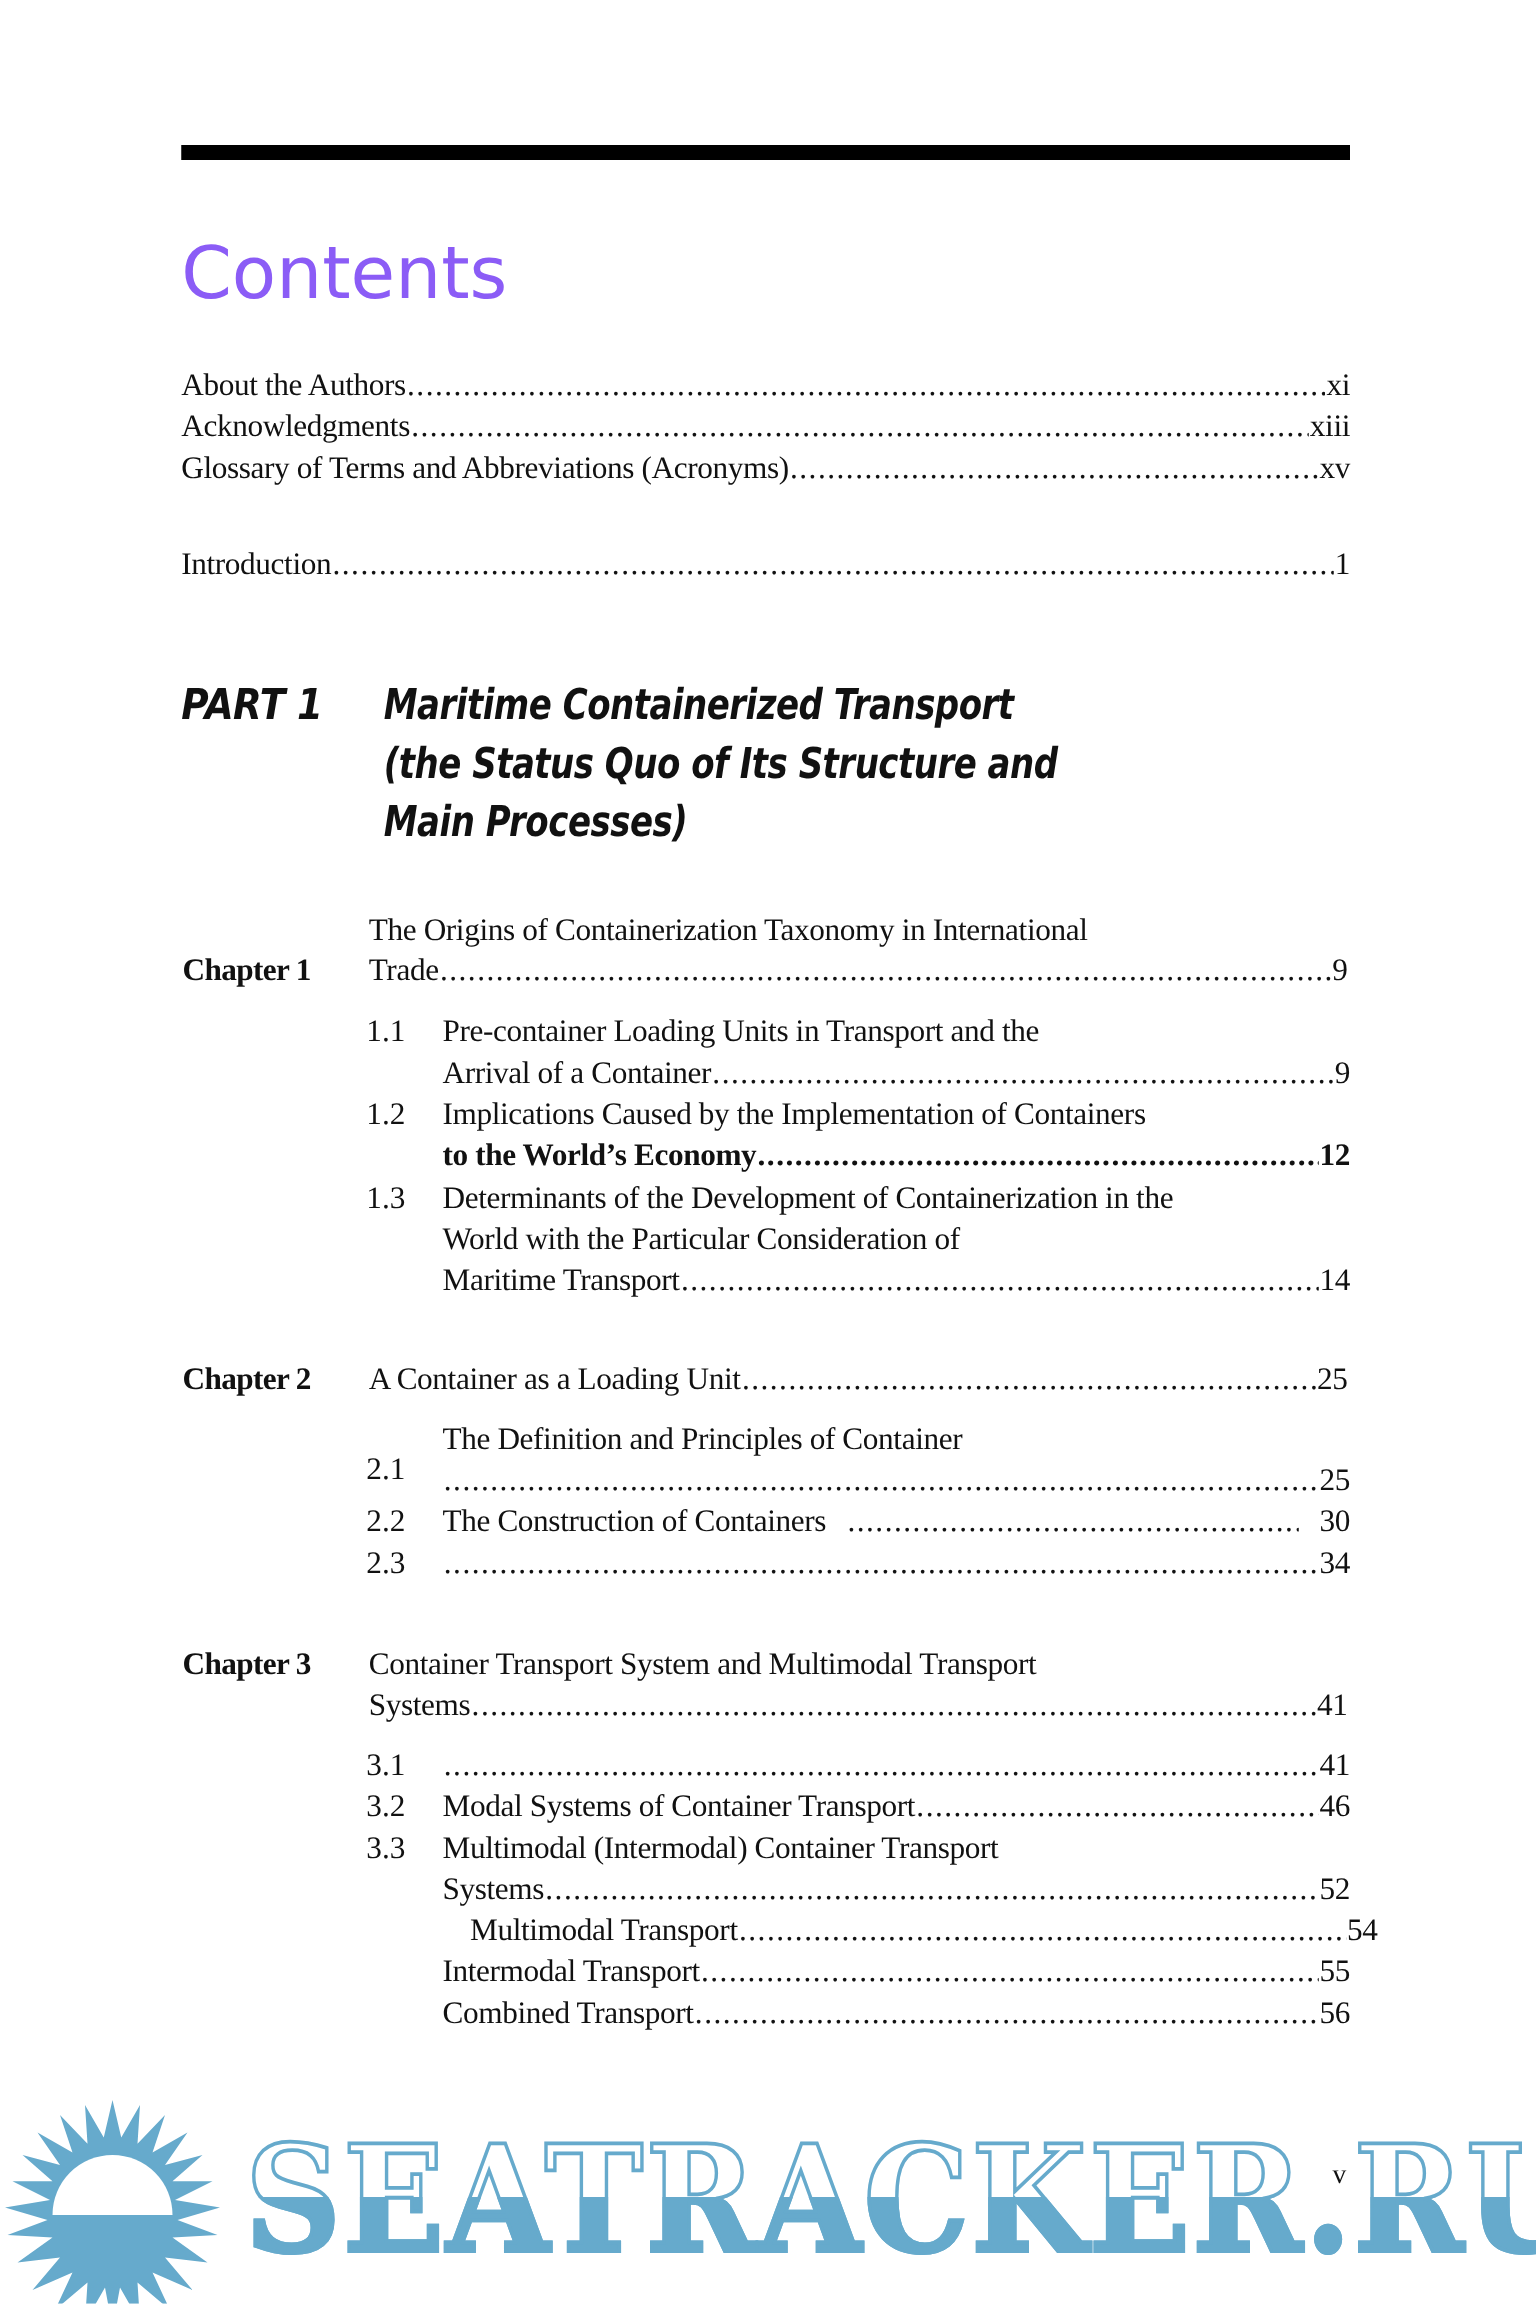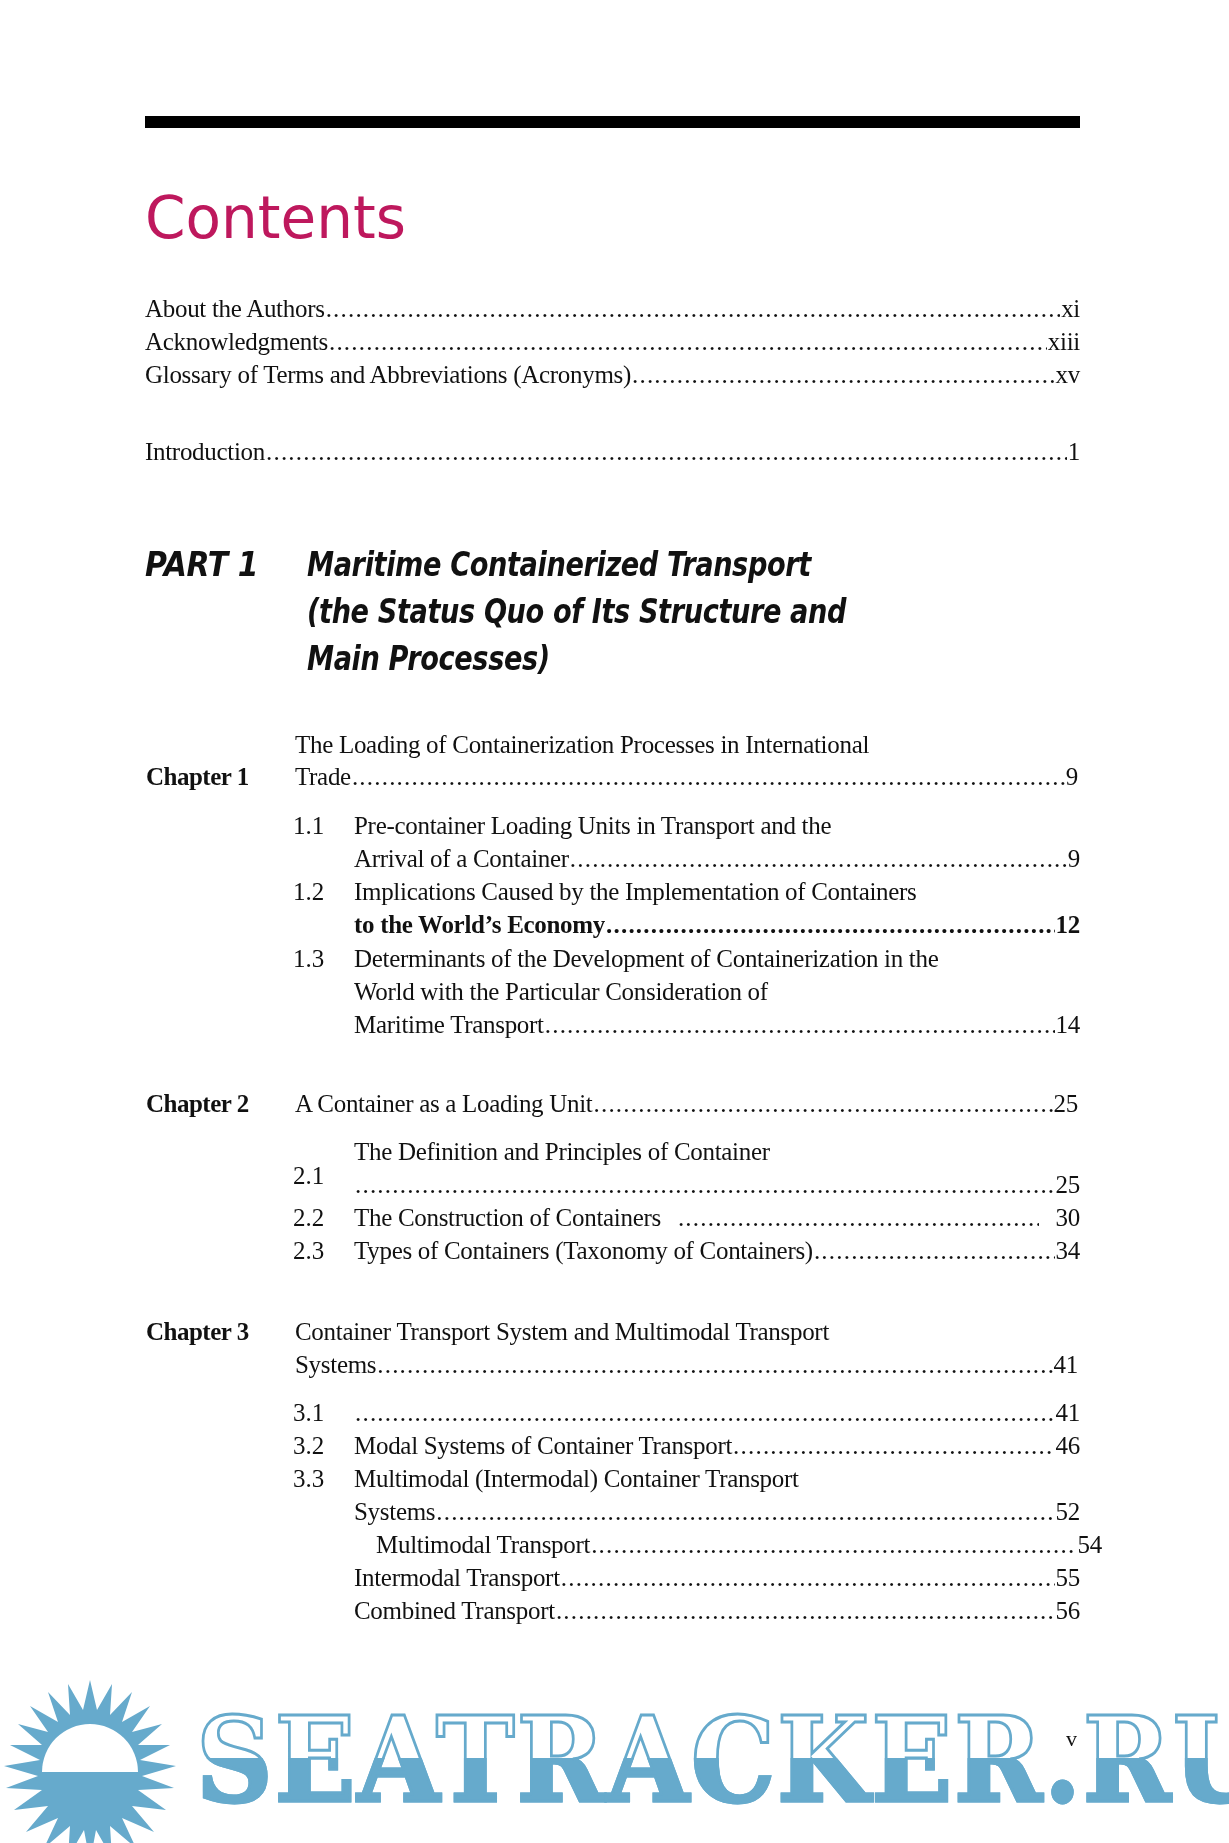--- a/index.html
+++ b/index.html
@@ -1,20 +1,20 @@
 <!DOCTYPE html>
 <html><head>
 <meta charset="utf-8">
 <style>
   html, body { margin: 0; padding: 0; background: #ffffff; }
   body { width: 1229px; height: 1843px; position: relative; overflow: hidden;
          font-family: "Liberation Serif", "DejaVu Serif", serif; color: #111; }
   .rule { position: absolute; left: 145px; top: 116px; width: 935px; height: 12px; background: #000; }
   .title { position: absolute; left: 145px; top: 183px; font-family: "DejaVu Sans", "Liberation Sans", sans-serif;
-           font-size: 58px; line-height: 70px; color: #be185d; letter-spacing: 0px; font-weight: normal; }
+           font-size: 58px; line-height: 70px; color: #8b5cf6; letter-spacing: 0px; font-weight: normal; }
   .line { position: absolute; height: 33px; line-height: 33px; font-size: 25px; white-space: nowrap;
           display: flex; align-items: flex-start; letter-spacing: -0.3px; }
   .line .txt { flex: 0 0 auto; }
   .line .dots { flex: 1 1 auto; overflow: hidden; white-space: nowrap; letter-spacing: 1.2px; margin: 0 1px; }
   .line .dots::before { content: "....................................................................................................................................................................................................................................................................."; }
   .line .pg { flex: 0 0 auto; text-align: right; }
   .part-label { position: absolute; left: 145px; font-family: "DejaVu Sans", "Liberation Sans", sans-serif;
                 font-style: italic; font-weight: bold; font-size: 34px; line-height: 47px; color: #111;
                 transform: scaleX(0.88); transform-origin: left; letter-spacing: -0.5px; }
   .part-title { position: absolute; left: 307px; font-family: "DejaVu Sans", "Liberation Sans", sans-serif;
@@ -57,21 +57,21 @@
   <span class="pg">1</span>
 </div>
 
 <div class="part-label" style="top:541px;">PART 1</div>
 <div class="part-title" style="top:541px;">Maritime Containerized Transport</div>
 <div class="part-title" style="top:588px;">(the Status Quo of Its Structure and</div>
 <div class="part-title" style="top:635px;">Main Processes)</div>
 
 <div class="chap-label" style="top:760px;">Chapter 1</div>
 <div class="line" style="left:295px; width:785px; top:728px;">
-  <span class="txt">The Loading of Containerization Processes in International</span>
+  <span class="txt">The Origins of Containerization Taxonomy in International</span>
 </div>
 <div class="line" style="left:295px; width:783px; top:760px;">
   <span class="txt">Trade</span>
   <span class="dots"></span>
   <span class="pg">9</span>
 </div>
 
 <div class="sec-num" style="top:809px;">1.1</div>
 <div class="line" style="left:354px; width:726px; top:809px;">
   <span class="txt">Pre-container Loading Units in Transport and the</span>
@@ -123,21 +123,20 @@
 
 <div class="sec-num" style="top:1201px;">2.2</div>
 <div class="line" style="left:354px; width:726px; top:1201px;gap:16px;">
   <span class="txt">The Construction of Containers</span>
   <span class="dots"></span>
   <span class="pg">30</span>
 </div>
 
 <div class="sec-num" style="top:1234px;">2.3</div>
 <div class="line" style="left:354px; width:726px; top:1234px;">
-  <span class="txt">Types of Containers (Taxonomy of Containers)</span>
   <span class="dots"></span>
   <span class="pg">34</span>
 </div>
 
 <div class="chap-label" style="top:1315px;">Chapter 3</div>
 <div class="line" style="left:295px; width:785px; top:1315px;">
   <span class="txt">Container Transport System and Multimodal Transport</span>
 </div>
 <div class="line" style="left:295px; width:783px; top:1348px;">
   <span class="txt">Systems</span>

